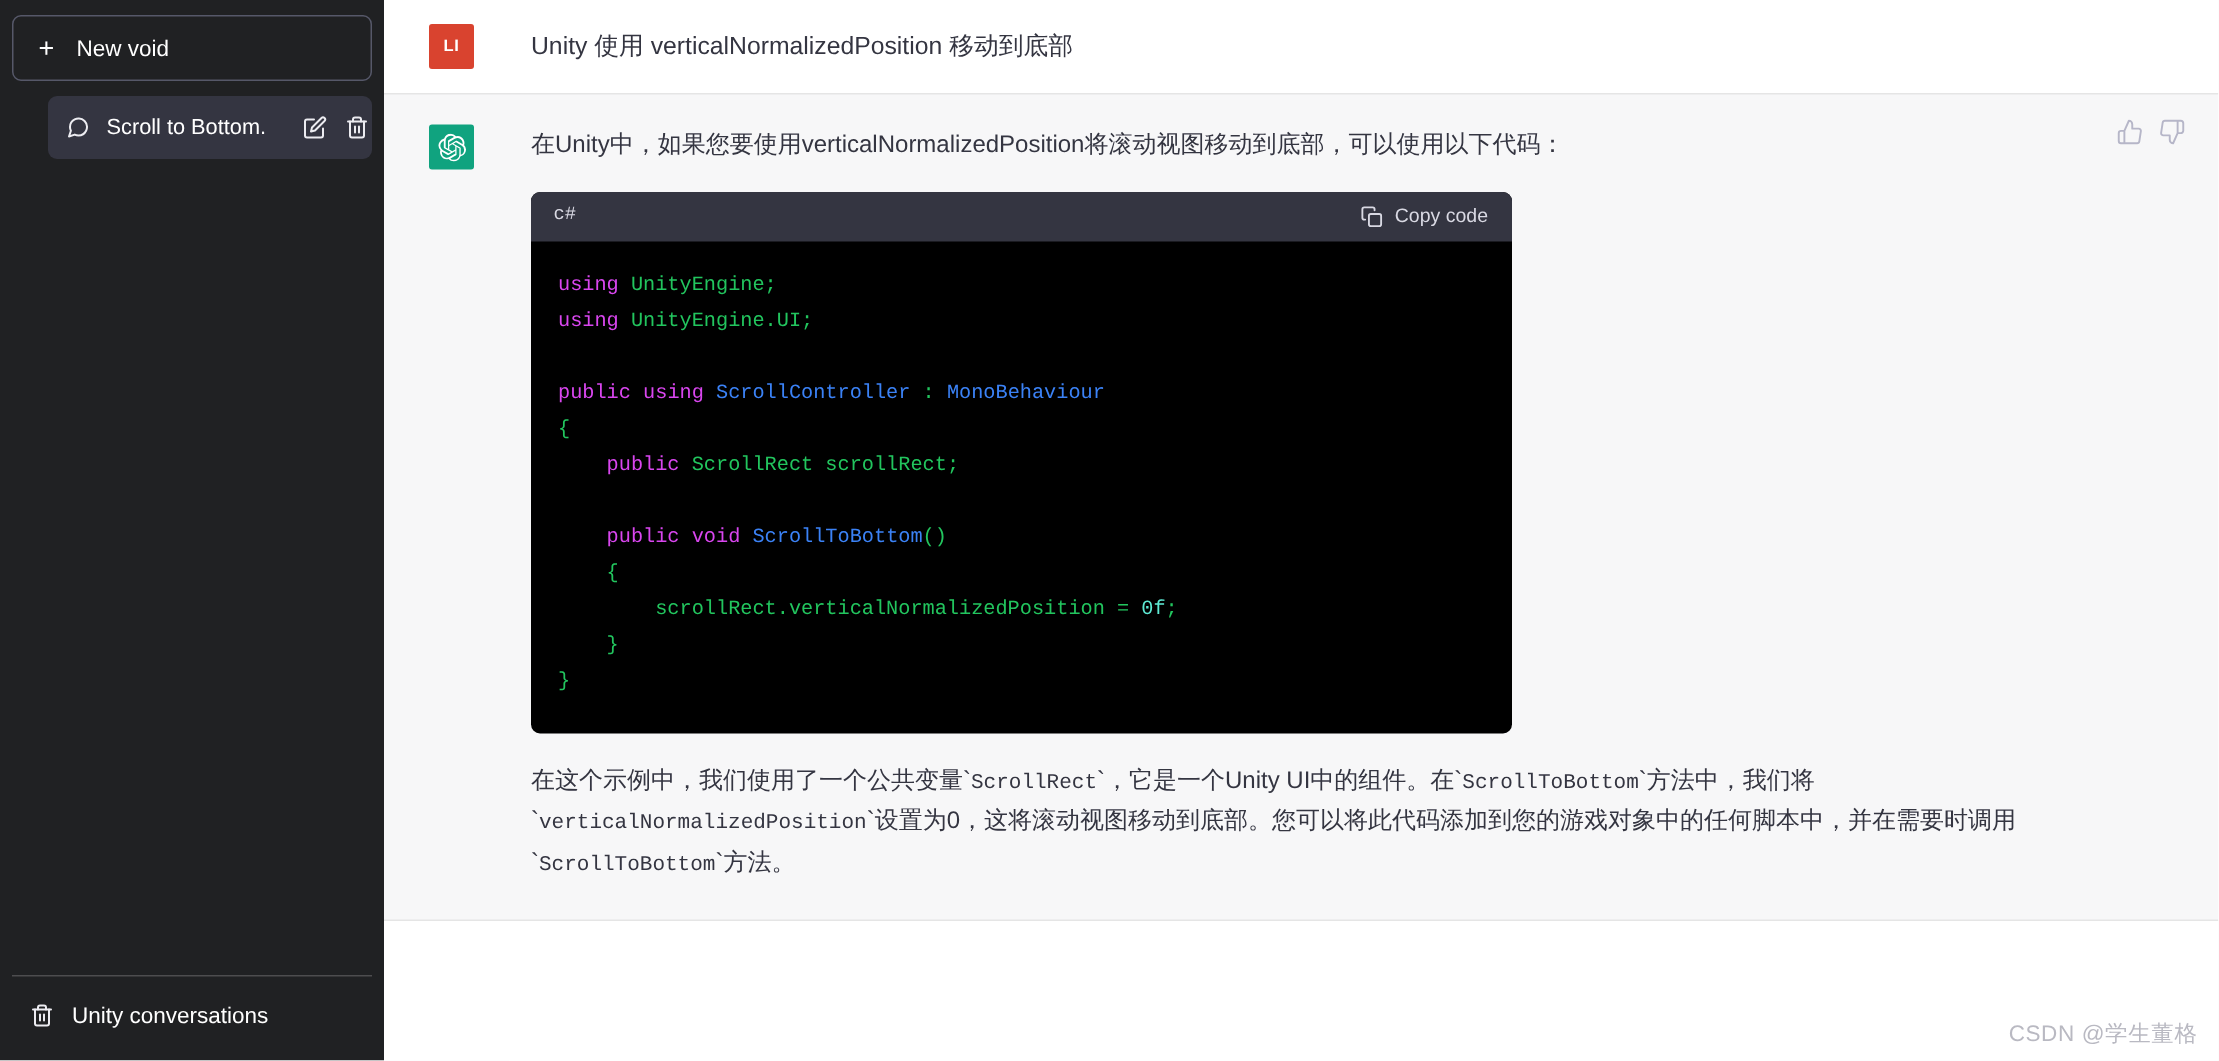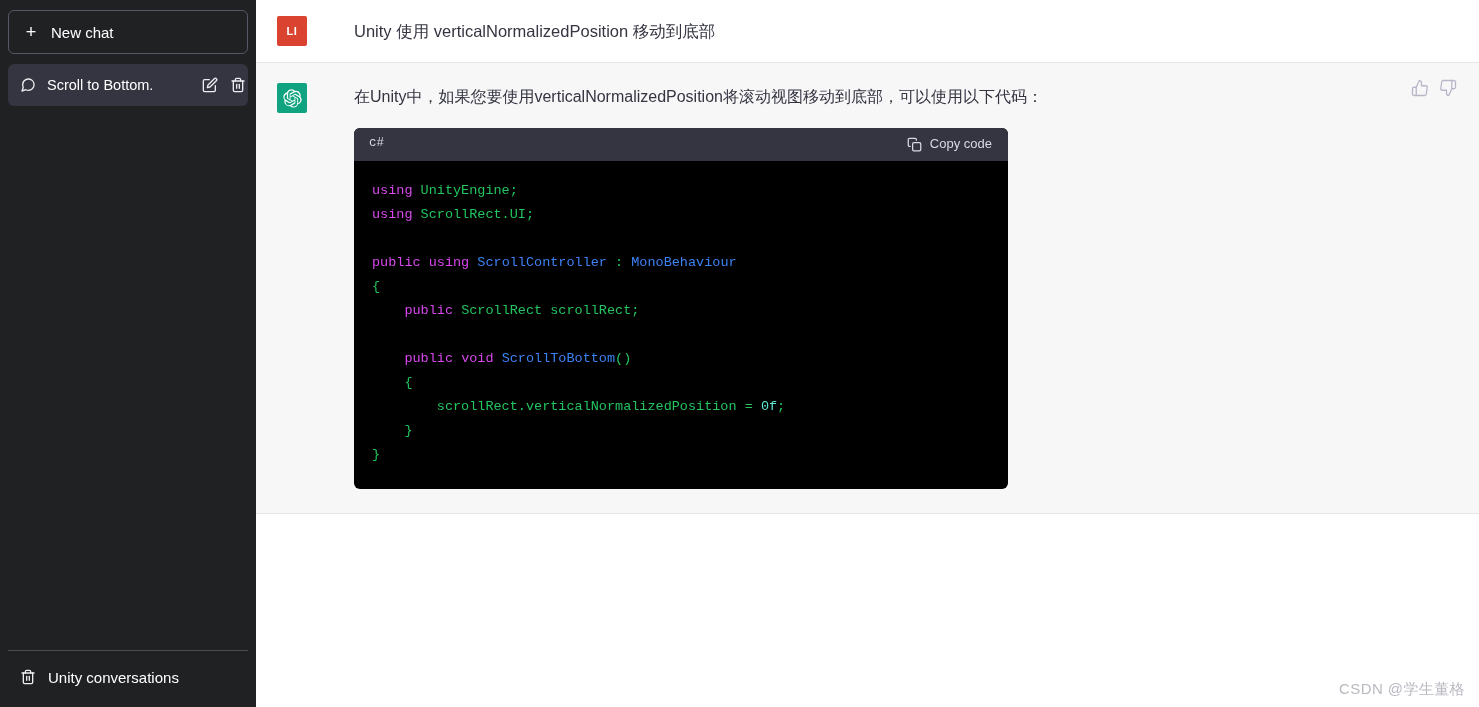--- a/index.html
+++ b/index.html
@@ -45,20 +45,21 @@
     display: flex; align-items: center;
     gap: 11px;
     height: 42px;
     padding: 0 2px 0 12px;
     border-radius: 6px;
     background: #343541;
     color: #ffffff;
     font-size: 14.5px;
     cursor: pointer;
     position: relative;
+    margin-left: 24px;
   }
   .nav-item .label { flex: 1 1 auto; white-space: nowrap; overflow: hidden; }
   .nav-actions { display: flex; align-items: center; gap: 12px; }
   .icon-btn { display: flex; align-items: center; justify-content: center; cursor: pointer; }
 
   .sidebar-spacer { flex: 1 1 auto; }
   .sidebar-bottom { border-top: 1px solid #4d4d4f; padding-top: 4px; }
   .bottom-item {
     display: flex; align-items: center; gap: 12px;
     height: 44px; padding: 0 12px;
@@ -79,21 +80,21 @@
   .msg { width: 100%; display: flex; justify-content: center; }
   .msg-inner {
     width: 100%;
     display: flex;
     padding: 18px 0 18px 0;
     position: relative;
   }
   .msg.user { background: #ffffff; }
   .msg.assistant { background: #f7f7f8; border-top: 1px solid #e5e5e5; border-bottom: 1px solid #e5e5e5; }
 
-  .avatar-col { width: 60px; flex: 0 0 60px; display: flex; justify-content: center; padding-right: 0; padding-left: 12px; }
+  .avatar-col { width: 60px; flex: 0 0 60px; display: flex; justify-content: flex-end; padding-right: 0; padding-left: 12px; }
   .avatar {
     width: 30px; height: 30px; border-radius: 2px;
     display: flex; align-items: center; justify-content: center;
     font-size: 12px; font-weight: 600; color: #fff;
     flex: 0 0 30px;
   }
   .avatar.user { background: #d9432f; letter-spacing: 0.5px; font-size: 11px; }
   .avatar.assistant { background: #10a37f; }
 
   .msg-body { flex: 1 1 auto; padding-left: 38px; padding-right: 50px; color: #343541; }
@@ -161,21 +162,21 @@
 </style>
 </head>
 <body>
 
 <div id="app">
 
   <div id="sidebar">
 
     <div class="new-chat-btn">
       <span class="new-chat-plus">+</span>
-      <span>New chat</span>
+      <span>New void</span>
     </div>
 
     <div class="nav-list">
       <div class="nav-item">
         <span>
           <svg class="ic" width="16" height="16" viewBox="0 0 24 24" fill="none" stroke="#ececf1" stroke-width="2" stroke-linecap="round" stroke-linejoin="round">
             <path d="M21 11.5a8.38 8.38 0 0 1-.9 3.8 8.5 8.5 0 0 1-7.6 4.7 8.38 8.38 0 0 1-3.8-.9L3 21l1.9-5.7a8.38 8.38 0 0 1-.9-3.8 8.5 8.5 0 0 1 4.7-7.6 8.38 8.38 0 0 1 3.8-.9h.5a8.48 8.48 0 0 1 8 8v.5z"></path>
           </svg>
         </span>
         <span class="label">Scroll to Bottom.</span>
@@ -246,33 +247,34 @@
                 <span>
                   <svg class="ic" width="15" height="15" viewBox="0 0 24 24" fill="none" stroke="#d9d9e3" stroke-width="2" stroke-linecap="round" stroke-linejoin="round">
                     <rect x="9" y="9" width="13" height="13" rx="2" ry="2"></rect>
                     <path d="M5 15H4a2 2 0 0 1-2-2V4a2 2 0 0 1 2-2h9a2 2 0 0 1 2 2v1"></path>
                   </svg>
                 </span>
                 <span>Copy code</span>
               </span>
             </div>
             <div class="code-body" id="code-content"><span class="tok-kw">using </span><span class="tok-pl">UnityEngine</span><span class="tok-pl">;</span>
-<span class="tok-kw">using </span><span class="tok-pl">ScrollRect.UI</span><span class="tok-pl">;</span>
+<span class="tok-kw">using </span><span class="tok-pl">UnityEngine.UI</span><span class="tok-pl">;</span>
 
 <span class="tok-kw">public </span><span class="tok-kw">using </span><span class="tok-type">ScrollController</span><span class="tok-pl"> : </span><span class="tok-type">MonoBehaviour</span>
 <span class="tok-pl">{</span>
 <span class="tok-pl">    </span><span class="tok-kw">public </span><span class="tok-pl">ScrollRect scrollRect;</span>
 
 <span class="tok-pl">    </span><span class="tok-kw">public </span><span class="tok-kw">void </span><span class="tok-type">ScrollToBottom</span><span class="tok-pl">()</span>
 <span class="tok-pl">    {</span>
 <span class="tok-pl">        scrollRect.verticalNormalizedPosition = </span><span class="tok-num">0f</span><span class="tok-pl">;</span>
 <span class="tok-pl">    }</span>
 <span class="tok-pl">}</span></div>
           </div>
 
+          <p class="para after-code" id="assistant-paragraph-2">在这个示例中，我们使用了一个公共变量`<code class="inline">ScrollRect</code>`，它是一个Unity UI中的组件。在`<code class="inline">ScrollToBottom</code>`方法中，我们将`<code class="inline">verticalNormalizedPosition</code>`设置为0，这将滚动视图移动到底部。您可以将此代码添加到您的游戏对象中的任何脚本中，并在需要时调用`<code class="inline">ScrollToBottom</code>`方法。</p>
         </div>
 
         <div class="feedback">
           <span class="icon-btn">
             <svg class="ic" width="18" height="18" viewBox="0 0 24 24" fill="none" stroke="#b6b6c8" stroke-width="1.7" stroke-linecap="round" stroke-linejoin="round">
               <path d="M14 9V5a3 3 0 0 0-3-3l-4 9v11h11.28a2 2 0 0 0 2-1.7l1.38-9a2 2 0 0 0-2-2.3zM7 22H4a2 2 0 0 1-2-2v-7a2 2 0 0 1 2-2h3"></path>
             </svg>
           </span>
           <span class="icon-btn">
             <svg class="ic" width="18" height="18" viewBox="0 0 24 24" fill="none" stroke="#b6b6c8" stroke-width="1.7" stroke-linecap="round" stroke-linejoin="round">

